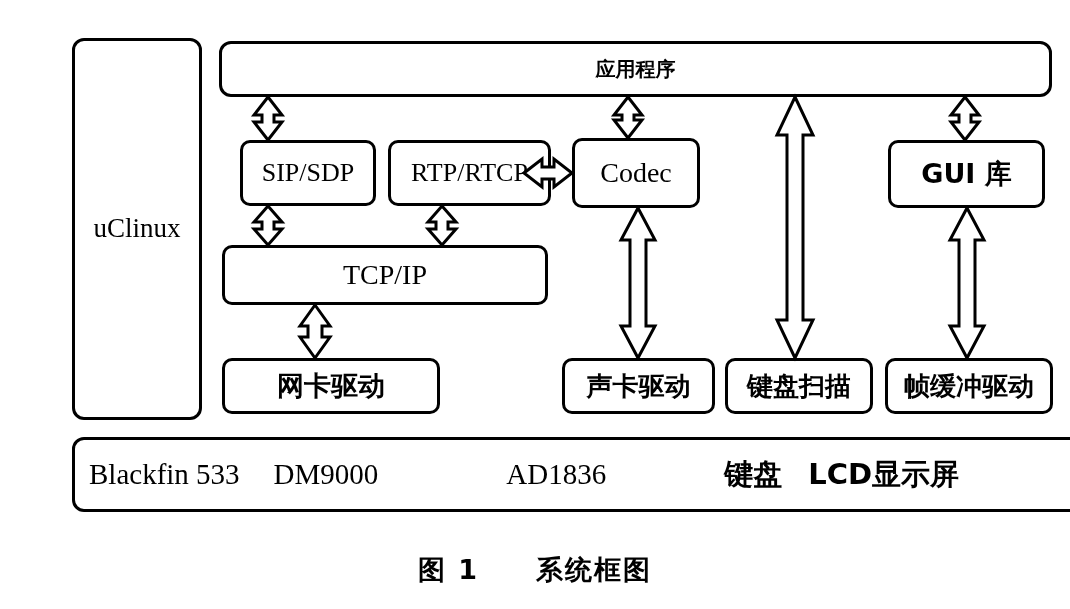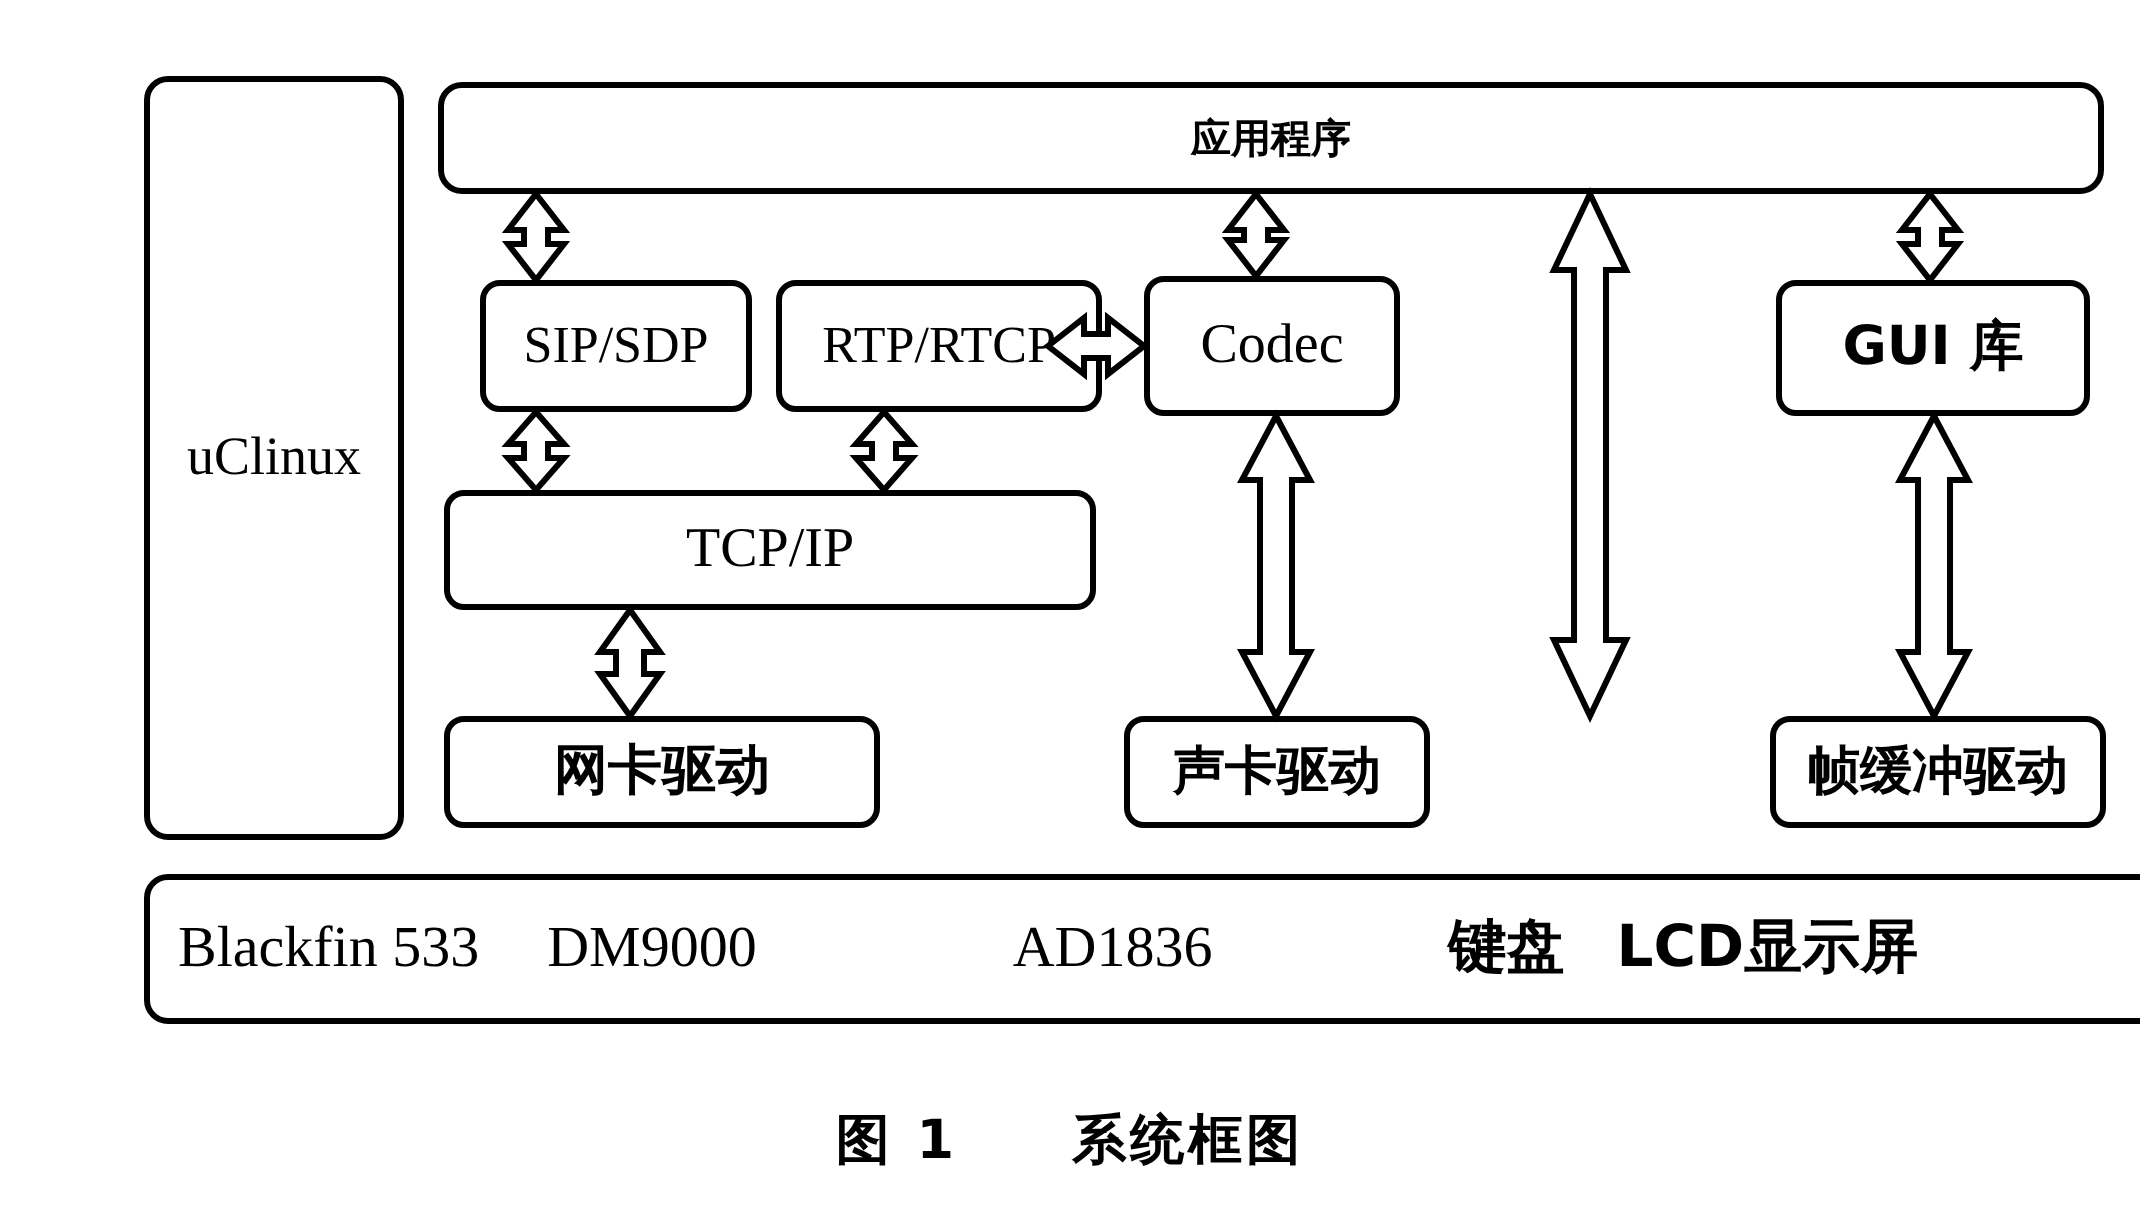--- a/index.html
+++ b/index.html
@@ -174,20 +174,23 @@
   </div>
 
   <div class="node" id="node-netdrv">
     <span class="label cjk">网卡驱动</span>
   </div>
 
   <div class="node" id="node-sounddrv">
     <span class="label cjk">声卡驱动</span>
   </div>
 
+  <div class="node" id="node-keyscan">
+    <span class="label cjk">键盘扫描</span>
+  </div>
 
   <div class="node" id="node-fbdrv">
     <span class="label cjk">帧缓冲驱动</span>
   </div>
 
   <div class="node" id="node-hardware">
     <div class="hw-row">
       <span class="hw-item lat">Blackfin 533</span>
       <span class="hw-gap-1"></span>
       <span class="hw-item lat">DM9000</span>

